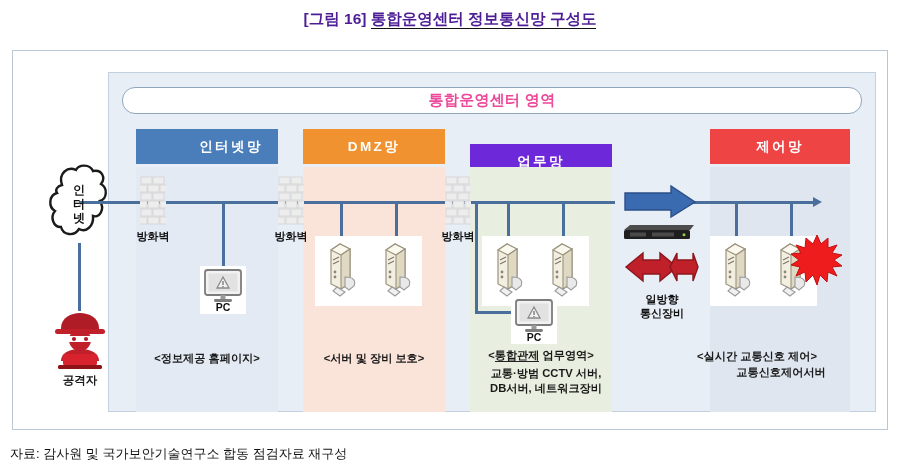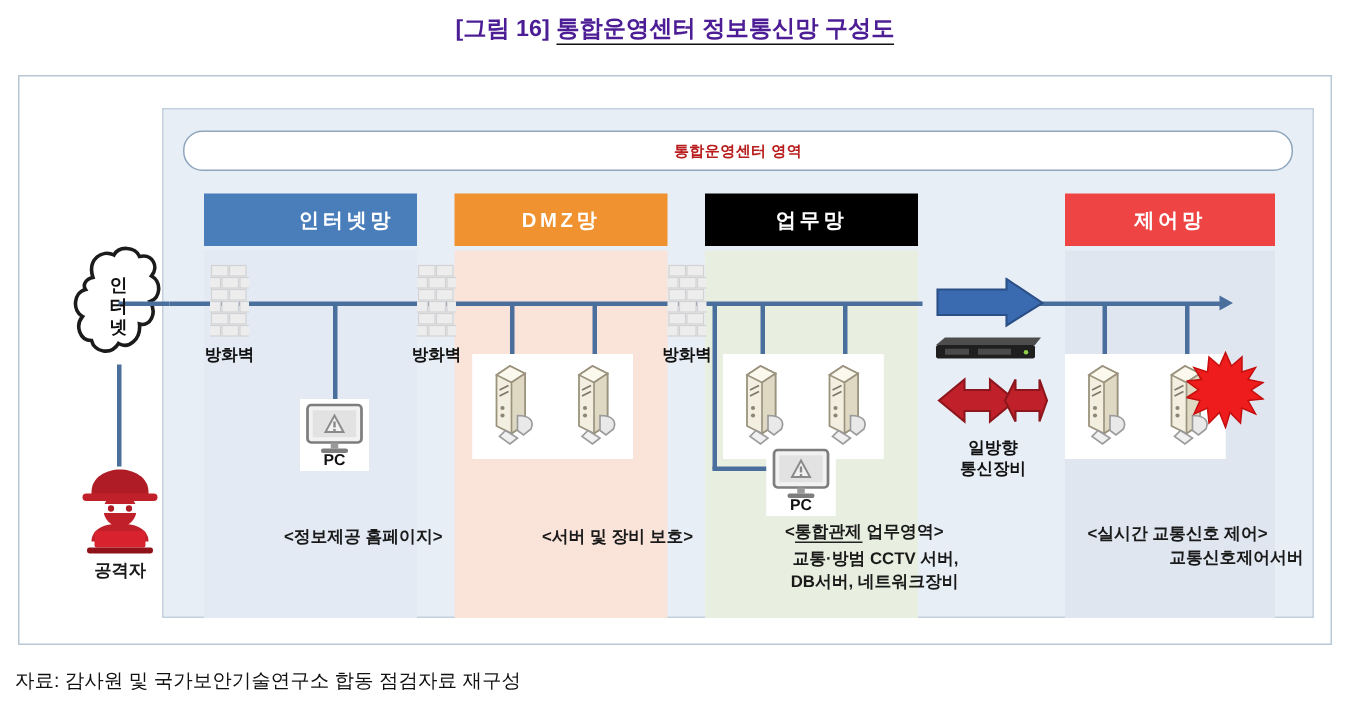--- a/index.html
+++ b/index.html
@@ -49,40 +49,40 @@
   #center-title-box {
     position: absolute;
     left: 109px; top: 36px;
     width: 740px; height: 27px;
     background: #ffffff;
     border: 1px solid #8fa6bd;
     border-radius: 13px;
     display: flex; align-items: center; justify-content: center;
   }
   #center-title-box span {
-    font-size: 10px; font-weight: bold; color: #b91c1c;
+    font-size: 15px; font-weight: bold; color: #ec4899;
     letter-spacing: .3px;
   }
 
   
   .zone { position: absolute; top: 78px; height: 283px; }
   .zone-head {
     position: absolute; left: 0; top: 0;
     width: 100%; height: 35px;
     display: flex; align-items: center; justify-content: center;
     color: #ffffff; font-weight: bold; font-size: 13.5px;
     letter-spacing: 2.4px;
   }
   .zone-body {
     position: absolute; left: 0; top: 38px;
     width: 100%; height: 245px;
   }
   .zone-cap {
     position: absolute; left: 0; width: 100%;
-    text-align: right; font-size: 11.2px; font-weight: bold; color: #1a1a1a;
+    text-align: center; font-size: 11.2px; font-weight: bold; color: #1a1a1a;
     line-height: 15px; white-space: nowrap;
   }
   .zone-cap .ul { border-bottom: 1.3px solid #222; }
 
   
   #zone-internet { left: 123px; width: 142px; }
   #zone-dmz      { left: 290px; width: 142px; }
   #zone-biz      { left: 457px; width: 142px; }
   #zone-ctrl     { left: 697px; width: 140px; }
 
@@ -219,21 +219,21 @@
   </div>
 
   <div class="zone" id="zone-dmz">
     <div class="zone-head" style="background:#f0922f;">
       <span>DMZ망</span>
     </div>
     <div class="zone-body" style="background:#fae3d9;"></div>
   </div>
 
   <div class="zone" id="zone-biz">
-    <div class="zone-head" style="background:#000000;">
+    <div class="zone-head" style="background:#6d28d9;margin-top:15px;">
       <span>업무망</span>
     </div>
     <div class="zone-body" style="background:#e9efe0;"></div>
   </div>
 
   <div class="zone" id="zone-ctrl">
     <div class="zone-head" style="background:#ef4444;">
       <span>제어망</span>
     </div>
     <div class="zone-body" style="background:#dfe6f0;"></div>

